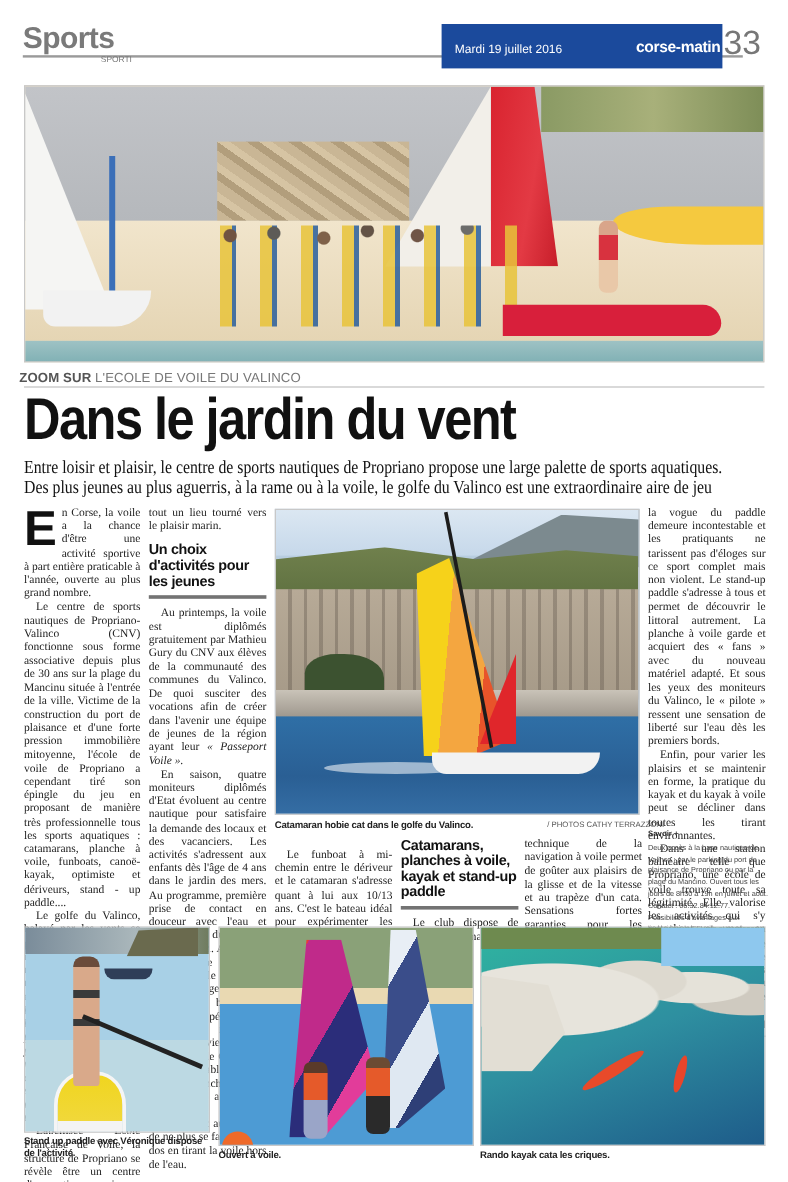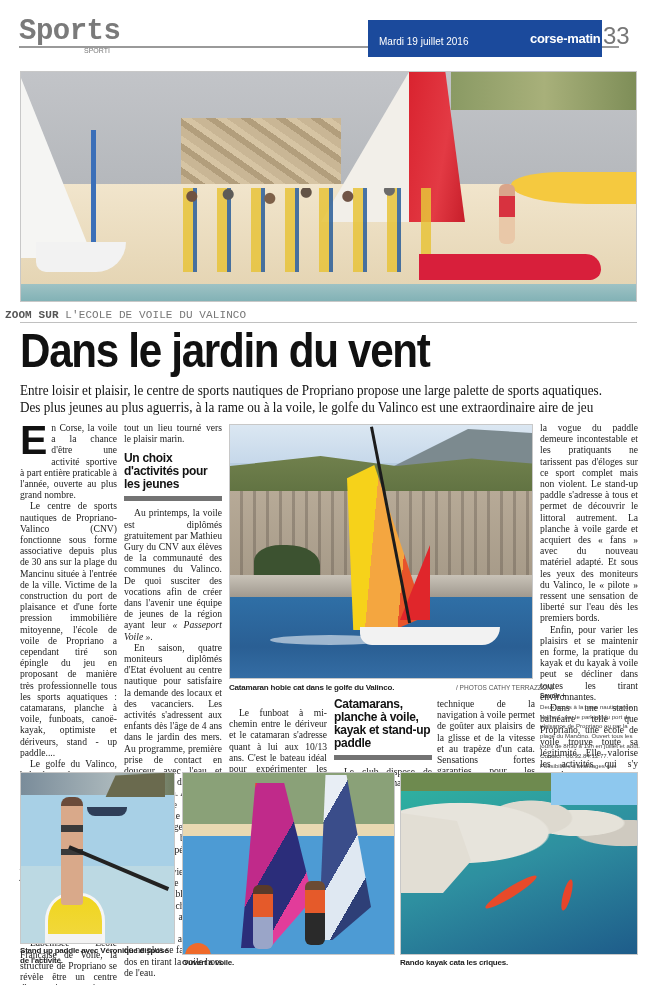--- a/index.html
+++ b/index.html
@@ -1,27 +1,27 @@
 <!DOCTYPE html>
 <html><head>
 <meta charset="utf-8">
 <style>
   * { box-sizing: border-box; margin: 0; padding: 0; }
   html, body { width: 657px; height: 985px; background: #ffffff; overflow: hidden; }
   body { position: relative; font-family: "DejaVu Serif", serif; color: #222; }
 
   
   .masthead { position: absolute; left: 0; top: 0; width: 657px; height: 62px; }
-  .section-title { position: absolute; left: 19px; top: 17px; font-family: Liberation Mono, monospace; font-weight: bold; font-size: 29px; color: #7a7a7a; letter-spacing: -0.5px; line-height: 30px; }
+  .section-title { position: absolute; left: 19px; top: 17px; font-family: Liberation Sans, sans-serif; font-weight: bold; font-size: 25px; color: #7a7a7a; letter-spacing: -0.5px; line-height: 30px; }
   .section-sub { position: absolute; left: 84px; top: 47px; font-family: "Liberation Sans", sans-serif; font-size: 7px; color: #777; }
   .mast-rule { position: absolute; left: 19px; top: 46px; width: 600px; height: 2px; background: #9a9a9a; }
   .mast-band { position: absolute; left: 368px; top: 20px; width: 234px; height: 37px; background: #1b4a9c; }
   .mast-date { position: absolute; left: 379px; top: 36px; font-family: "Liberation Sans", sans-serif; font-size: 10px; color: #fff; }
   .mast-brand { position: absolute; left: 530px; top: 31px; font-family: "Liberation Sans", sans-serif; font-weight: bold; font-size: 13px; color: #fff; letter-spacing: -0.3px; }
-  .page-num { position: absolute; left: 603px; top: 18px; font-family: "Liberation Sans", sans-serif; font-size: 24px; color: #777; line-height: 36px; }
+  .page-num { position: absolute; left: 603px; top: 18px; font-family: "Liberation Sans", sans-serif; font-size: 28px; color: #777; line-height: 36px; }
 
   
   .photo { position: absolute; overflow: hidden; border: 1px solid #c8c8c8; }
   .photo .layer { position: absolute; }
 
   
   .hero { left: 20px; top: 71px; width: 617px; height: 231px; background: #e9e0cc; }
   .hero .wall { left: 0; top: 0; width: 100%; height: 112px; background: linear-gradient(#c2c4c8, #b5b8bc); }
   .hero .bushes { left: 430px; top: 0; width: 187px; height: 38px; background: linear-gradient(90deg,#8a9a64,#a8b07a,#7d8d57); }
   .hero .stone { left: 160px; top: 46px; width: 160px; height: 66px; background: repeating-linear-gradient(35deg,#c9b695 0 8px,#b29e7c 8px 14px,#d6c4a3 14px 20px); }
@@ -39,42 +39,42 @@
       radial-gradient(circle at 22% 16%, #444 5px, transparent 6px),
       radial-gradient(circle at 38% 20%, #6b4b33 5px, transparent 6px),
       radial-gradient(circle at 52% 14%, #4a3a30 5px, transparent 6px),
       radial-gradient(circle at 68% 18%, #5a3a2a 5px, transparent 6px),
       radial-gradient(circle at 84% 12%, #555 5px, transparent 6px),
       repeating-linear-gradient(90deg, transparent 0 12px, #e8c43a 12px 22px, #2a5e9a 22px 26px, transparent 26px 34px);
       opacity: 0.85; clip-path: inset(10px 0 8px 0); }
   .hero .kid-right { left: 478px; top: 112px; width: 16px; height: 60px; background: linear-gradient(#d9a58a 0 20%, #d8323f 20% 55%, #e9c8a8 55%); border-radius: 6px; }
 
   
-  .kicker { position: absolute; left: 5px; top: 309px; font-family: Liberation Mono, monospace; font-size: 11px; color: #777; letter-spacing: 0.1px; }
+  .kicker { position: absolute; left: 16px; top: 309px; font-family: Liberation Sans, sans-serif; font-size: 11px; color: #777; letter-spacing: 0.1px; }
   .kicker b { color: #555; font-weight: bold; }
   .kicker-rule { position: absolute; left: 20px; top: 322px; width: 617px; height: 1px; background: #c0c0c0; }
   .headline { position: absolute; left: 20px; top: 320px; font-family: "Liberation Sans", sans-serif; font-weight: bold; font-size: 49px; letter-spacing: -1.5px; color: #111; line-height: 60px; transform: scaleX(0.86); transform-origin: left top; }
   .standfirst { position: absolute; left: 20px; top: 381px; width: 720px; font-family: "Liberation Serif", serif; font-size: 15.3px; line-height: 17px; color: #111; transform: scaleX(0.86); transform-origin: left top; }
 
   
   .col { position: absolute; font-family: "Liberation Serif", serif; font-size: 9.6px; line-height: 11.2px; color: #222; text-align: justify; hyphens: auto; }
   .col p { text-indent: 10px; }
   .col p.first { text-indent: 0; }
   .col em { font-style: italic; }
   .col1 { left: 20px; top: 422px; width: 97px; }
   .col2 { left: 124px; top: 422px; width: 98px; }
   .col5 { left: 540px; top: 422px; width: 98px; }
   .col3 { left: 229px; top: 707px; width: 98px; }
   .col4 { left: 334px; top: 707px; width: 98px; }
   .col4b { left: 437px; top: 698px; width: 98px; }
   .col4b p.cont { text-indent: 0; }
 
   .dropcap { float: left; font-family: "Liberation Sans", sans-serif; font-weight: bold; font-size: 41px; line-height: 34px; margin: 1px 4px 0 0; color: #111; }
 
-  .subhead { font-family: "Liberation Sans", sans-serif; font-weight: bold; font-size: 12px; line-height: 13px; color: #111; margin: 8px 0 6px 0; padding-bottom: 5px; border-bottom: 5px solid #737373; text-align: left; letter-spacing: -0.3px; }
+  .subhead { font-family: "Liberation Sans", sans-serif; font-weight: bold; font-size: 12px; line-height: 13px; color: #111; margin: 8px 0 6px 0; padding-bottom: 5px; border-bottom: 3px solid #737373; text-align: left; letter-spacing: -0.3px; }
   .subhead.tight { margin-top: 0; }
 
   .byline { font-family: "Liberation Sans", sans-serif; font-weight: bold; font-size: 9px; text-align: right; color: #222; margin-top: 1px; border-bottom: 1px solid #bbb; padding-bottom: 3px; }
 
   .box { position: absolute; left: 540px; top: 691px; width: 100px; font-family: "Liberation Sans", sans-serif; font-size: 6.1px; line-height: 9.8px; color: #444; }
   .box-title { font-weight: bold; font-size: 6.5px; color: #333; margin-bottom: 1px; }
 
   
   .cat { left: 229px; top: 424px; width: 304px; height: 255px; background: #b8cde0; }
   .cat .sky { left: 0; top: 0; width: 100%; height: 38px; background: linear-gradient(#dbe7f2, #c6d8ea); }
@@ -190,21 +190,21 @@
   <div class="layer hull"></div>
 </div>
 <div class="cap" style="left:229px; top:683px;">Catamaran hobie cat dans le golfe du Valinco.</div>
 <div class="credit" style="left:456px; top:684px;">/ PHOTOS CATHY TERRAZZONI</div>
 
 <div class="col col3">
   <p>Le funboat à mi-chemin entre le dériveur et le catamaran s'adresse quant à lui aux 10/13 ans. C'est le bateau idéal pour expérimenter les premières sensations de vitesse.</p>
 </div>
 
 <div class="col col4" style="top:698px;">
-  <h3 class="subhead tight">Catamarans, planche à voile, kayak et stand-up paddle</h3>
+  <h3 class="subhead tight">Catamarans, planches à voile, kayak et stand-up paddle</h3>
   <p>Le club dispose de plusieurs catamarans de différentes tailles. L'acquisition</p>
 </div>
 
 <div class="col col4b">
   <p class="cont">technique de la navigation à voile permet de goûter aux plaisirs de la glisse et de la vitesse et au trapèze d'un cata. Sensations fortes garanties pour les marins.</p>
   <p>Depuis quelques années,</p>
 </div>
 
 <div class="col col5">
   <p class="first">la vogue du paddle demeure incontestable et les pratiquants ne tarissent pas d'éloges sur ce sport complet mais non violent. Le stand-up paddle s'adresse à tous et permet de découvrir le littoral autrement. La planche à voile garde et acquiert des « fans » avec du nouveau matériel adapté. Et sous les yeux des moniteurs du Valinco, le « pilote » ressent une sensation de liberté sur l'eau dès les premiers bords.</p>

